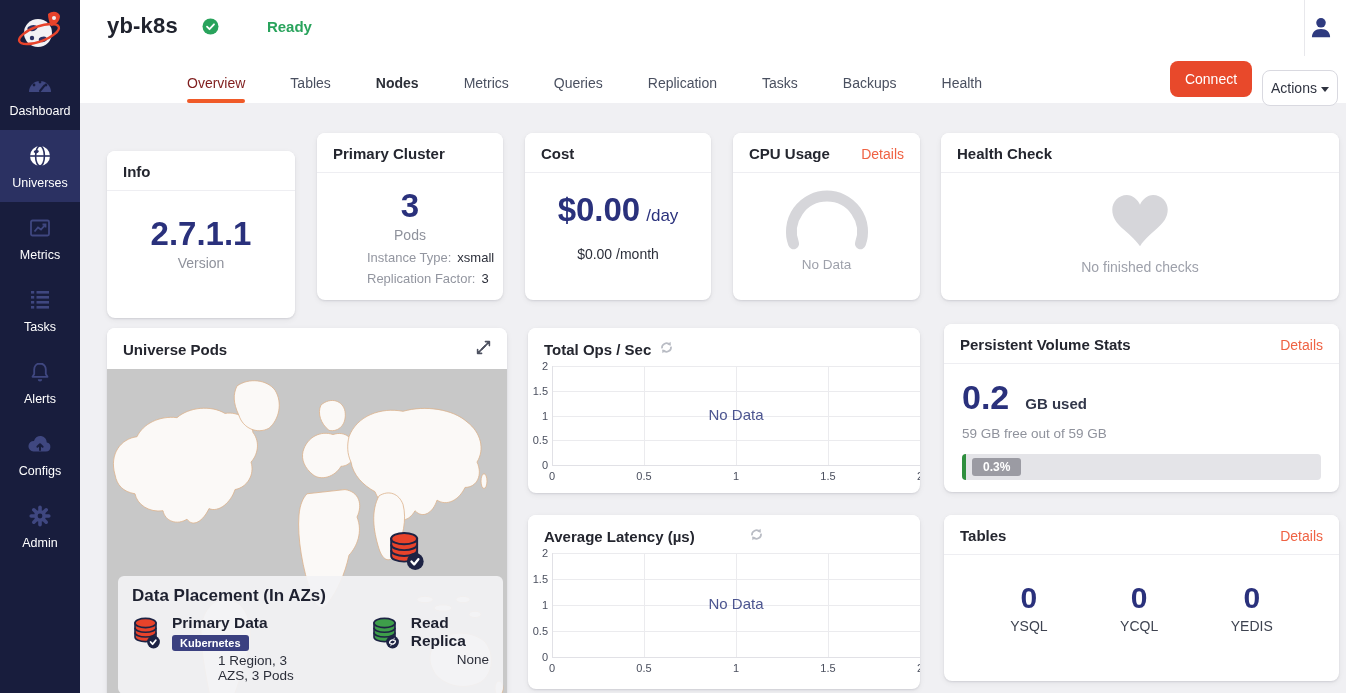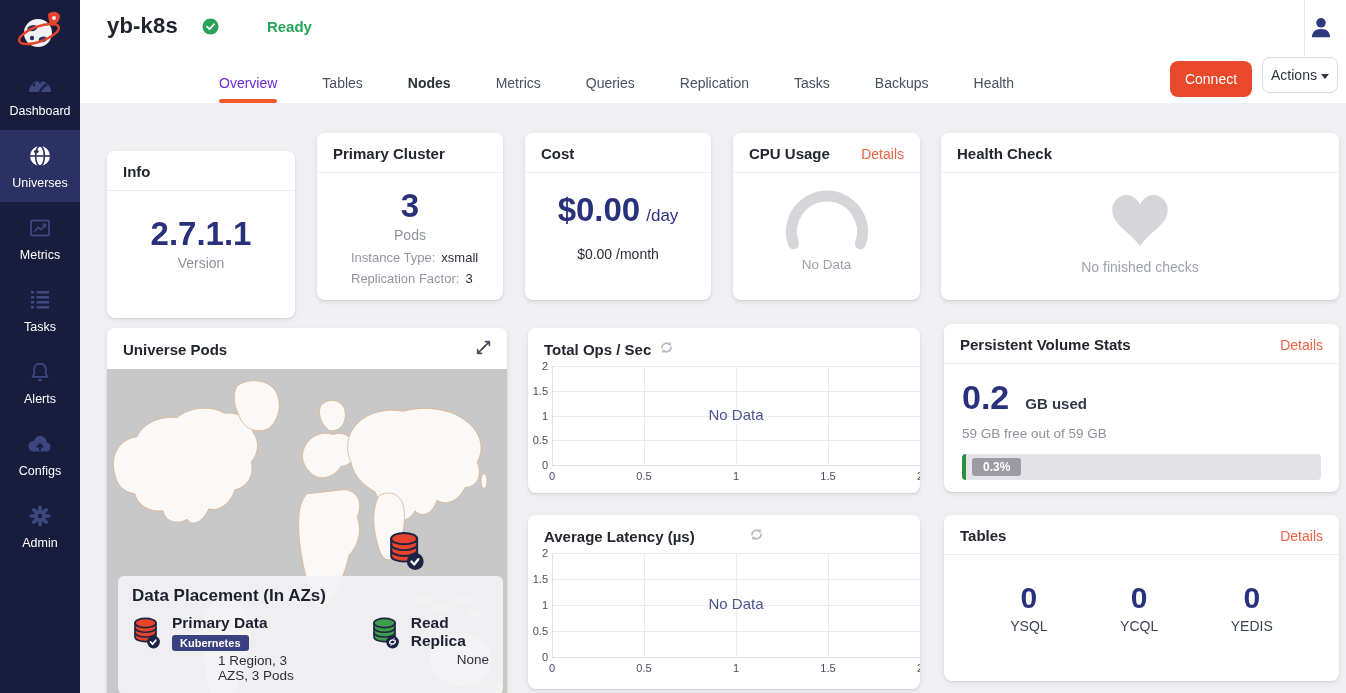--- a/index.html
+++ b/index.html
@@ -18,27 +18,27 @@
   .header { position:absolute; left:80px; top:0; right:0; height:103px; background:#fff; z-index:20; }
   .title-row { position:absolute; left:27px; top:13px; display:flex; align-items:center; }
   .universe-title { font-size:22px; font-weight:bold; color:#20232e; letter-spacing:.2px; }
   .status-badge { margin-left:24px; display:flex; align-items:center; color:#29a35c; font-weight:bold; font-size:15px;gap:43px; }
   .status-badge svg { margin-right:5px; }
   .user-divider { position:absolute; right:41px; top:0; height:56px; border-left:1px solid #e8e8ec; }
   .user-icon { position:absolute; right:12px; top:15px; cursor:pointer; }
 
   .tabbar { position:absolute; left:107px; bottom:0; display:flex; }
   .tab { margin-right:45px; padding-bottom:12px; font-size:14px; color:#4a5060; position:relative; cursor:pointer; }
-  .tab.active { color:#6d28d9;margin-left:32px; }
+  .tab.active { color:#7f1d1d; }
   .tab.active::after { content:""; position:absolute; left:0; right:0; bottom:0; height:4px; background:#f05a28; border-radius:3px; }
   .tab.emph { color:#2c2f38; font-weight:bold; }
 
   .btn-connect { position:absolute; right:94px; top:61px; width:82px; height:36px; background:#e8492b; color:#fff;
     border:none; border-radius:8px; font-size:14px; font-family:inherit; cursor:pointer; }
-  .btn-actions { position:absolute; right:8px; top:57px; width:76px; height:36px; background:#fff; color:#2f3340;
+  .btn-actions { position:absolute; right:8px; top:70px; width:76px; height:36px; background:#fff; color:#2f3340;
     border:1px solid #d9d9e0; border-radius:8px; font-size:14px; font-family:inherit; cursor:pointer; }
   .caret { display:inline-block; width:0; height:0; border-left:4px solid transparent; border-right:4px solid transparent;
     border-top:5px solid #2f3340; margin-left:4px; vertical-align:middle; }
 
   
   .content { position:absolute; left:80px; top:103px; right:0; bottom:0; overflow:hidden; }
   .card { position:absolute; background:#fff; border-radius:8px; overflow:hidden;
     box-shadow:0 1px 2px rgba(16,20,40,.10), 0 2px 6px rgba(16,20,40,.06); }
   .card-header { display:flex; justify-content:space-between; align-items:center; padding:12px 16px 10px;
     font-weight:bold; font-size:15px; color:#24262f; background:#fff; position:relative; z-index:2; }
@@ -52,21 +52,21 @@
   #card-primary { left:237px; top:30px;  width:186px; height:167px; }
   #card-cost    { left:445px; top:30px;  width:186px; height:167px; }
   #card-cpu     { left:653px; top:30px;  width:187px; height:167px; }
   #card-health  { left:861px; top:30px;  width:398px; height:167px; }
   #card-map     { left:27px;  top:225px; width:400px; height:390px; }
   #card-ops     { left:448px; top:225px; width:392px; height:165px; }
   #card-lat     { left:448px; top:412px; width:392px; height:174px; }
   #card-pvs     { left:864px; top:221px; width:395px; height:168px; }
   #card-tables  { left:864px; top:412px; width:395px; height:166px; }
 
-  .kv-rows { padding:4px 0 0 34px; }
+  .kv-rows { padding:4px 0 0 34px;margin-left:16px; }
   .kv-row { font-size:13px; line-height:21px; }
   .kv-label { color:#9396a0; }
   .kv-value { color:#2c2f3a; margin-left:6px; }
 
   .cost-line { text-align:center; margin-top:18px; }
   .cost-value { font-size:33px; font-weight:bold; color:#2a317c; }
   .cost-unit { font-size:17px; color:#2a317c; margin-left:6px; }
   .cost-month { text-align:center; font-size:14px; color:#2c2f3a; margin-top:17px; }
 
   .empty-note { text-align:center; font-size:13.5px; color:#9ea1ab; }

